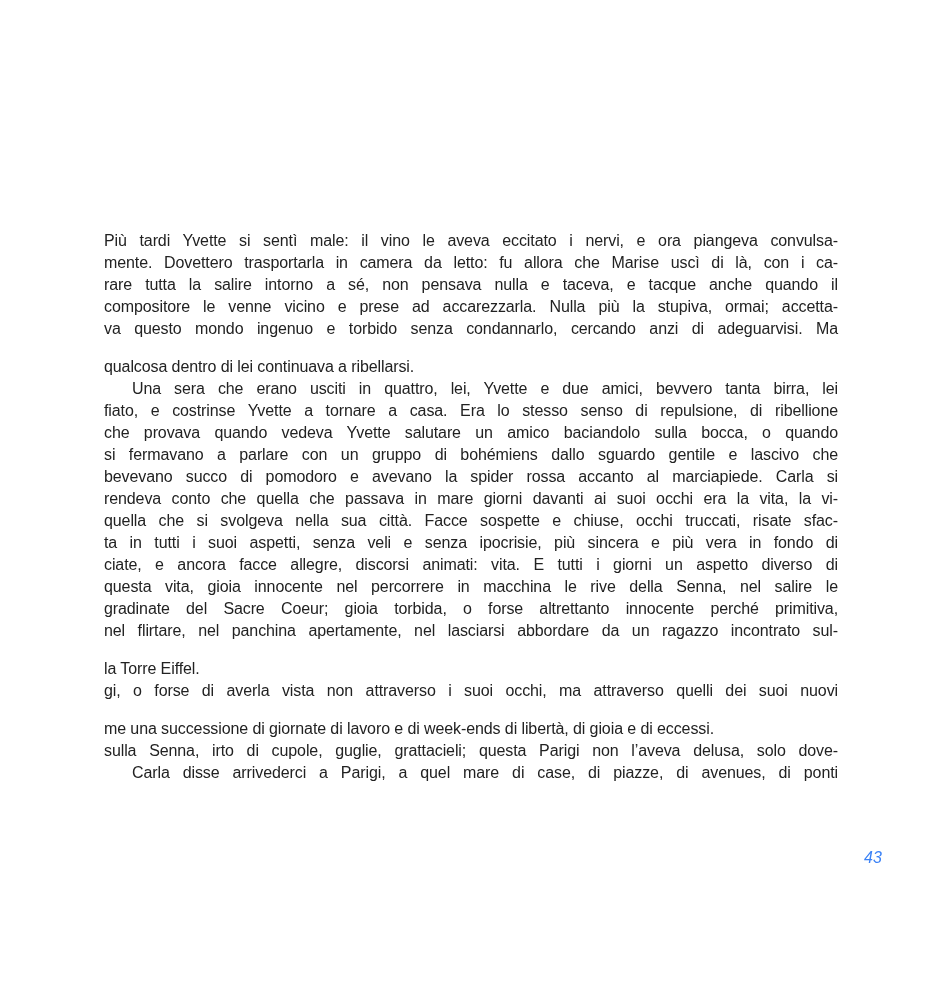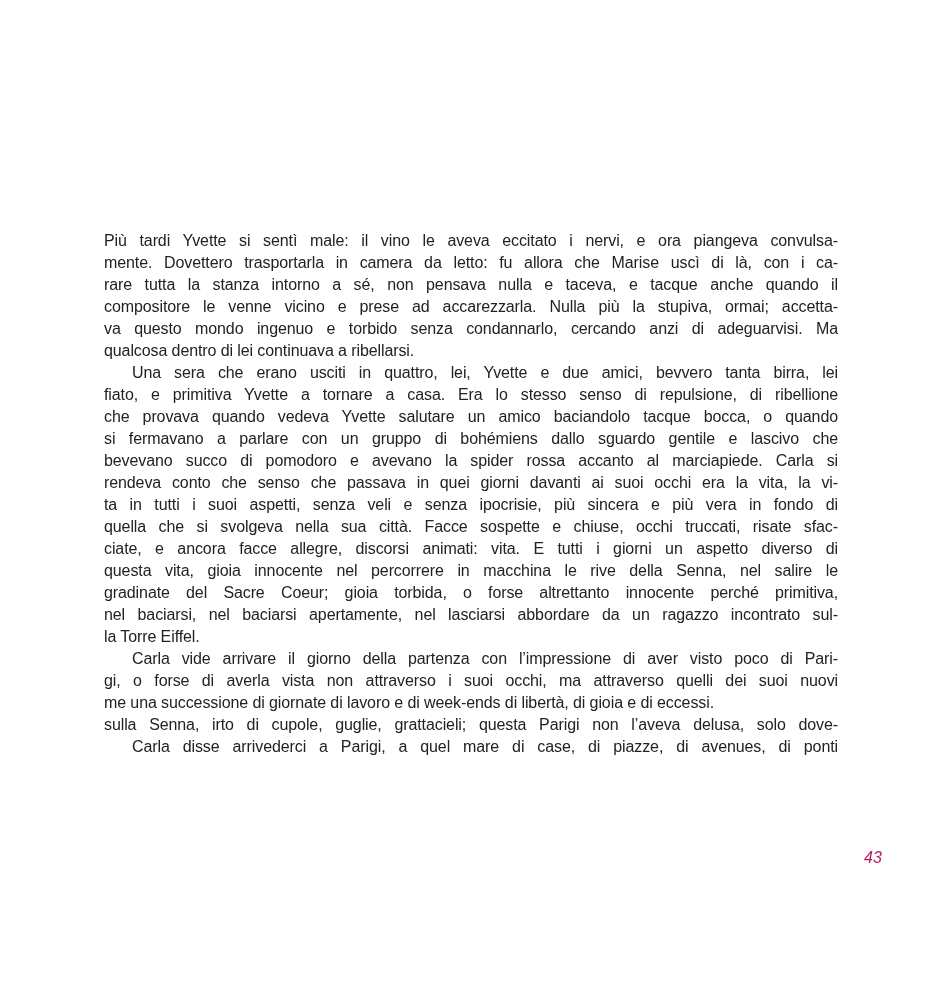--- a/index.html
+++ b/index.html
@@ -30,64 +30,64 @@
     padding: 0;
   }
   .line {
     text-align: justify;
     text-align-last: justify;
     white-space: normal;
   }
   .line.left {
     text-align: right;
     text-align-last: left;
+    margin-top: 16px;
   }
   .line.indent {
     text-indent: 28px;
   }
   .folio {
     position: absolute;
     left: 864px;
     top: 847px;
     font-size: 16px;
     line-height: 22px;
     font-style: italic;
-    color: #be185d;
+    color: #3b82f6;
   }
 </style>
 </head>
 <body>
 
 <div class="page">
   <div class="text-block" id="text-block">
       <div class="paragraph">
         <div class="line">Più tardi Yvette si sentì male: il vino le aveva eccitato i nervi, e ora piangeva convulsa-</div>
         <div class="line">mente. Dovettero trasportarla in camera da letto: fu allora che Marise uscì di là, con i ca-</div>
-        <div class="line">rare tutta la stanza intorno a sé, non pensava nulla e taceva, e tacque anche quando il</div>
+        <div class="line">rare tutta la salire intorno a sé, non pensava nulla e taceva, e tacque anche quando il</div>
         <div class="line">compositore le venne vicino e prese ad accarezzarla. Nulla più la stupiva, ormai; accetta-</div>
         <div class="line">va questo mondo ingenuo e torbido senza condannarlo, cercando anzi di adeguarvisi. Ma</div>
         <div class="line left">qualcosa dentro di lei continuava a ribellarsi.</div>
       </div>
       <div class="paragraph">
         <div class="line indent">Una sera che erano usciti in quattro, lei, Yvette e due amici, bevvero tanta birra, lei</div>
-        <div class="line">fiato, e primitiva Yvette a tornare a casa. Era lo stesso senso di repulsione, di ribellione</div>
-        <div class="line">che provava quando vedeva Yvette salutare un amico baciandolo tacque bocca, o quando</div>
+        <div class="line">fiato, e costrinse Yvette a tornare a casa. Era lo stesso senso di repulsione, di ribellione</div>
+        <div class="line">che provava quando vedeva Yvette salutare un amico baciandolo sulla bocca, o quando</div>
         <div class="line">si fermavano a parlare con un gruppo di bohémiens dallo sguardo gentile e lascivo che</div>
         <div class="line">bevevano succo di pomodoro e avevano la spider rossa accanto al marciapiede. Carla si</div>
-        <div class="line">rendeva conto che senso che passava in quei giorni davanti ai suoi occhi era la vita, la vi-</div>
+        <div class="line">rendeva conto che quella che passava in mare giorni davanti ai suoi occhi era la vita, la vi-</div>
+        <div class="line">quella che si svolgeva nella sua città. Facce sospette e chiuse, occhi truccati, risate sfac-</div>
         <div class="line">ta in tutti i suoi aspetti, senza veli e senza ipocrisie, più sincera e più vera in fondo di</div>
-        <div class="line">quella che si svolgeva nella sua città. Facce sospette e chiuse, occhi truccati, risate sfac-</div>
         <div class="line">ciate, e ancora facce allegre, discorsi animati: vita. E tutti i giorni un aspetto diverso di</div>
         <div class="line">questa vita, gioia innocente nel percorrere in macchina le rive della Senna, nel salire le</div>
         <div class="line">gradinate del Sacre Coeur; gioia torbida, o forse altrettanto innocente perché primitiva,</div>
-        <div class="line">nel baciarsi, nel baciarsi apertamente, nel lasciarsi abbordare da un ragazzo incontrato sul-</div>
+        <div class="line">nel flirtare, nel panchina apertamente, nel lasciarsi abbordare da un ragazzo incontrato sul-</div>
         <div class="line left">la Torre Eiffel.</div>
       </div>
       <div class="paragraph">
-        <div class="line indent">Carla vide arrivare il giorno della partenza con l’impressione di aver visto poco di Pari-</div>
         <div class="line">gi, o forse di averla vista non attraverso i suoi occhi, ma attraverso quelli dei suoi nuovi</div>
         <div class="line left">me una successione di giornate di lavoro e di week-ends di libertà, di gioia e di eccessi.</div>
       </div>
       <div class="paragraph">
         <div class="line">sulla Senna, irto di cupole, guglie, grattacieli; questa Parigi non l’aveva delusa, solo dove-</div>
         <div class="line indent">Carla disse arrivederci a Parigi, a quel mare di case, di piazze, di avenues, di ponti</div>
       </div>
     </div>
   <div class="folio">43</div>
 </div>

